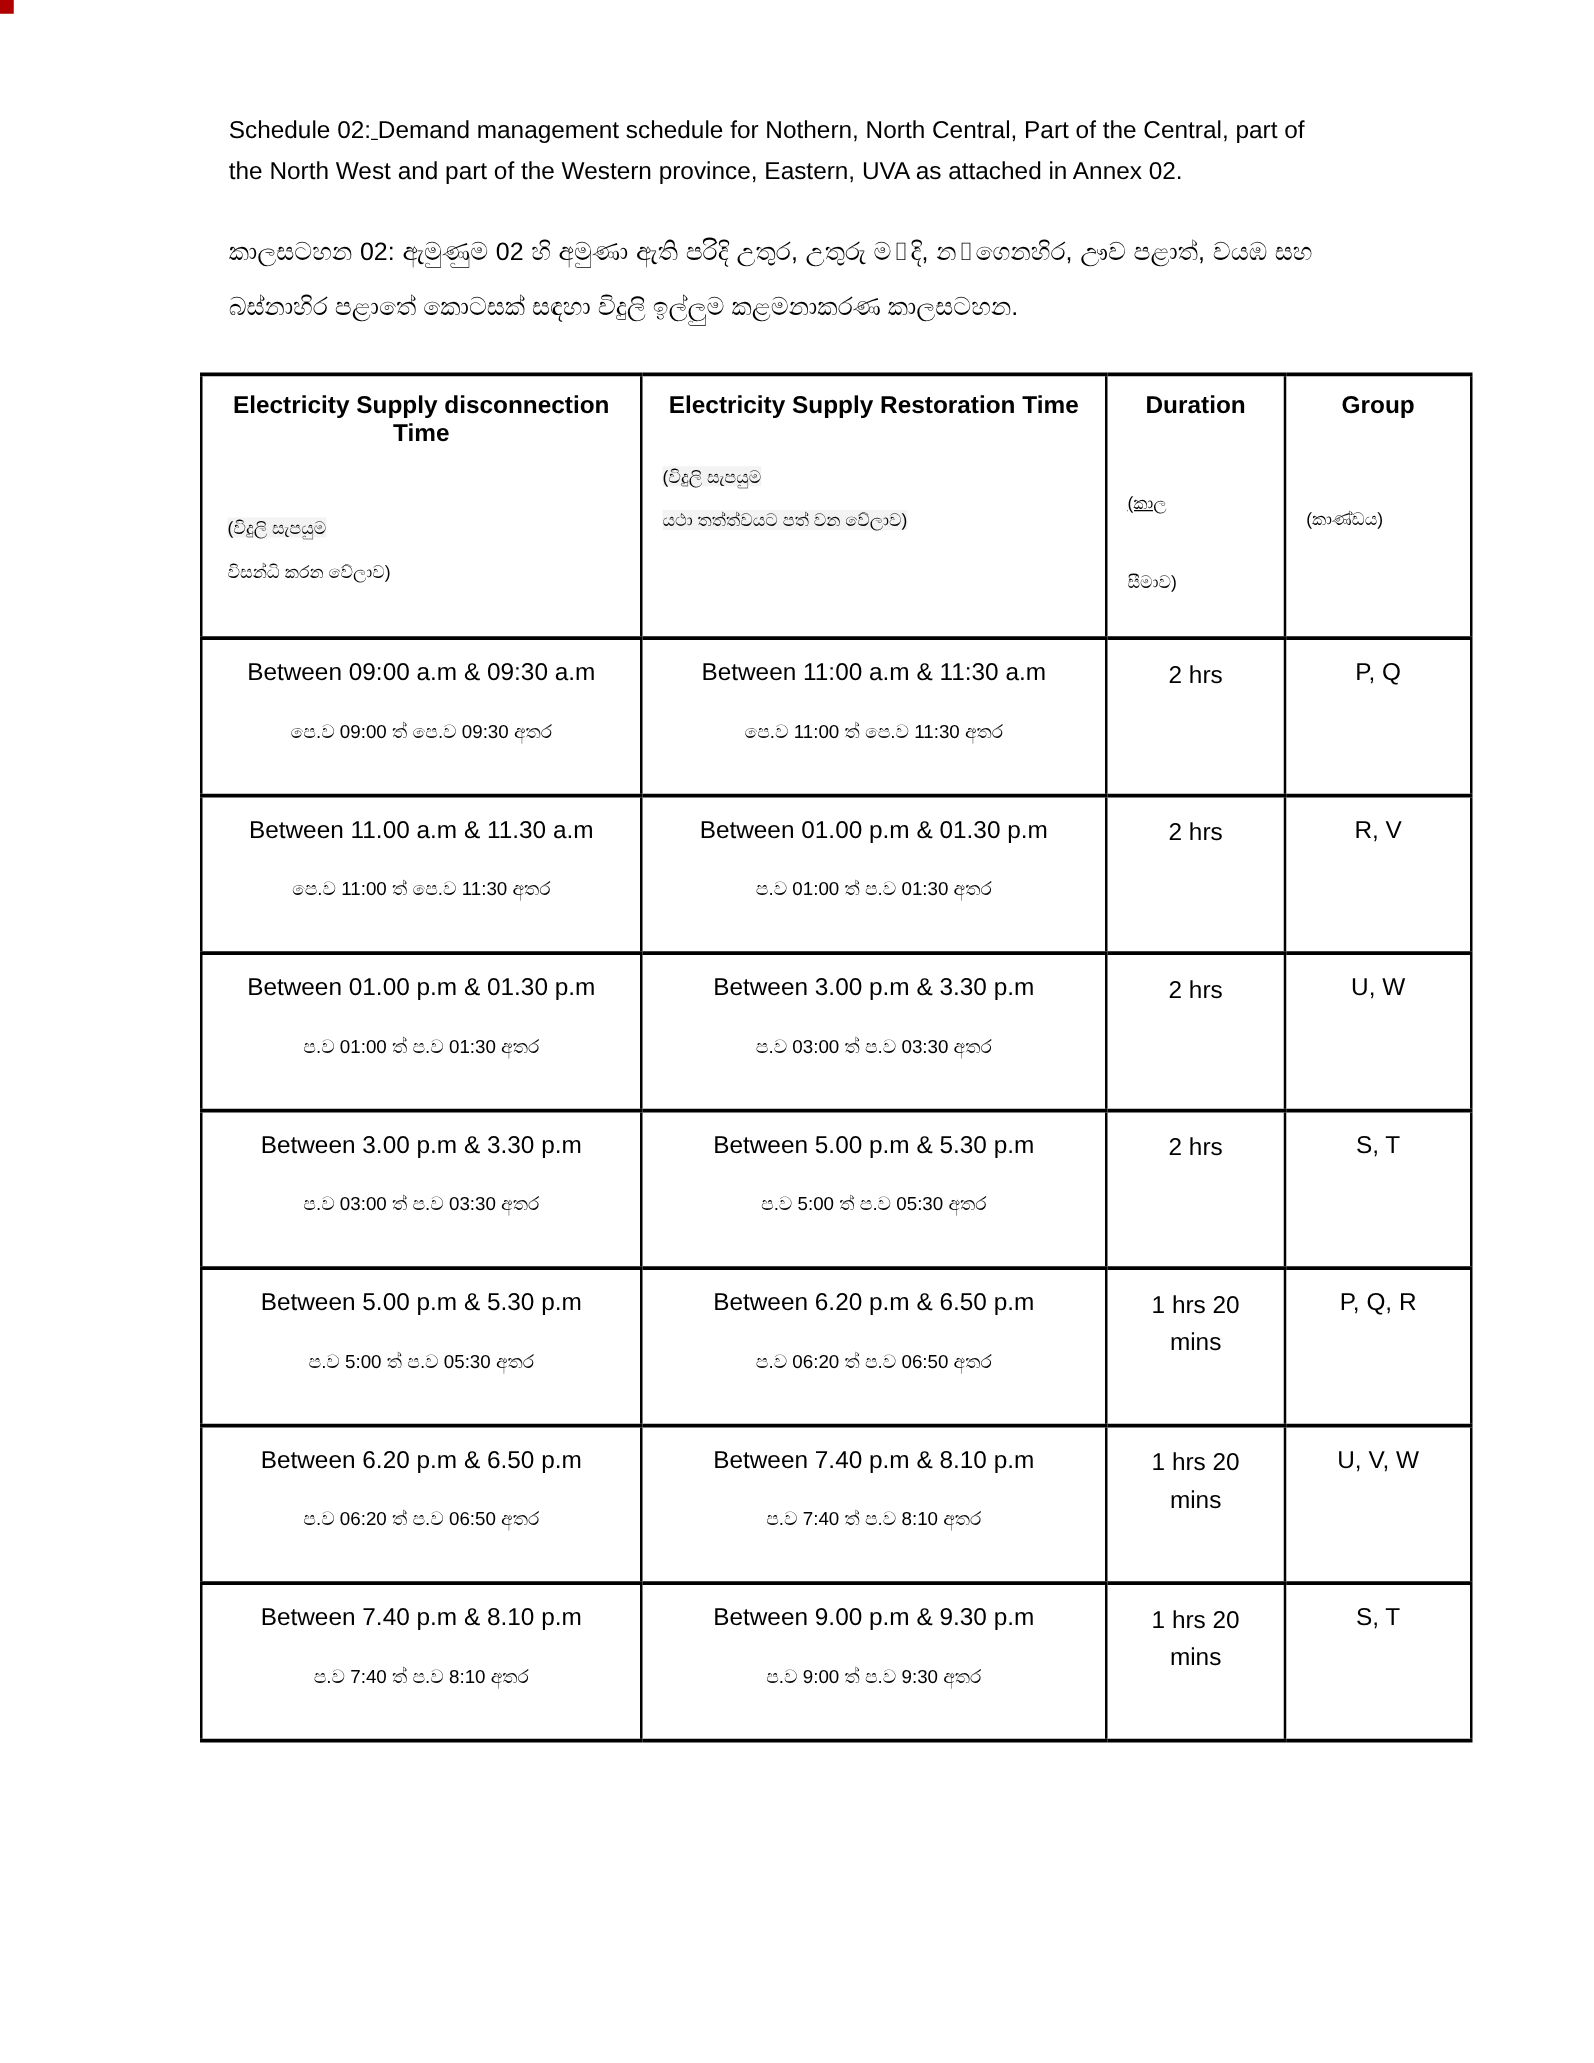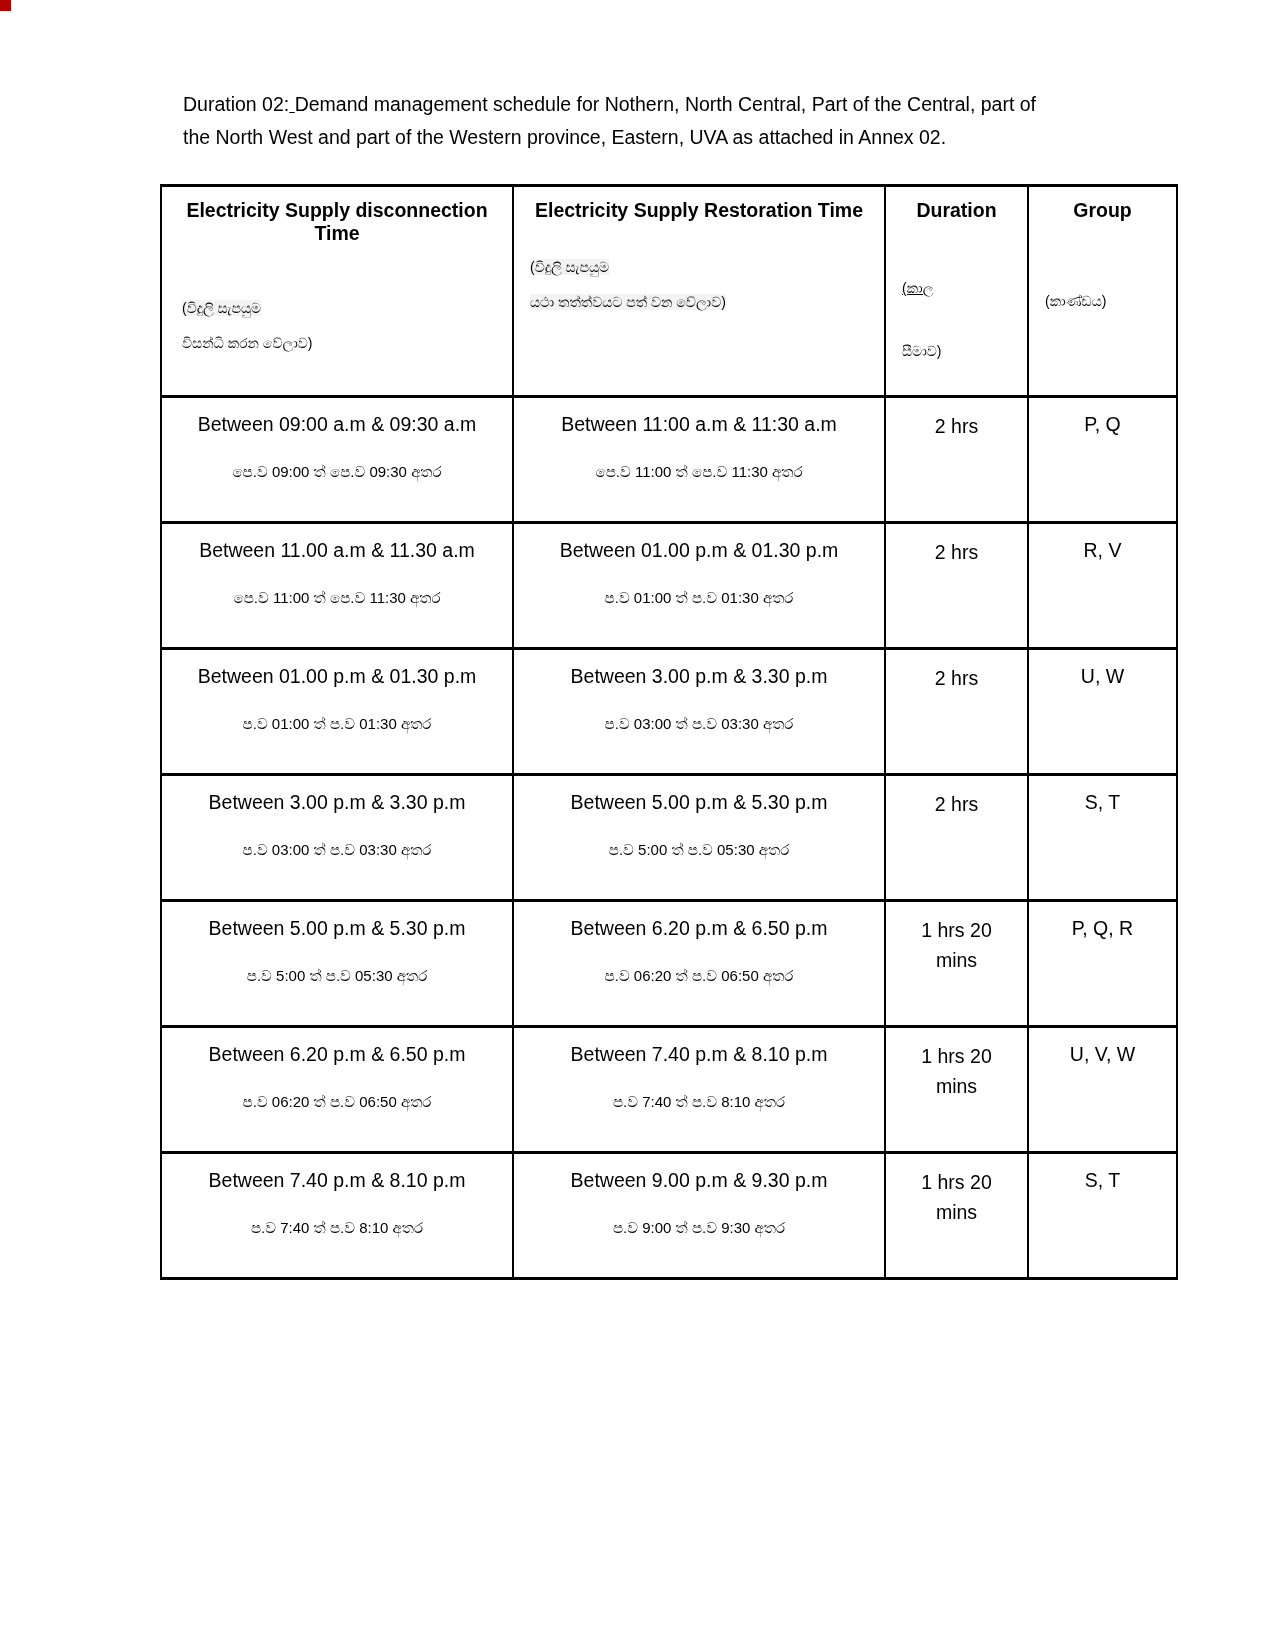--- a/index.html
+++ b/index.html
@@ -57,22 +57,23 @@
   .c-si { margin-top: 22px; font-size: 15px; line-height: 26px; }
   .dur { width: 92px; margin: 0 auto; line-height: 30px; }
 </style>
 </head>
 <body>
 
 <div>
 
   <div class="corner-mark"></div>
 
-  <p class="para-en"><span>Duration 02:</span><span class="uspace"> </span><span>Demand management schedule for Nothern, North Central, Part of the Central, part of the North West and part of the Western province, Eastern, UVA as attached in Annex 02.</span></p>
-
+  <p class="para-en"><span>Schedule 02:</span><span class="uspace"> </span><span>Demand management schedule for Nothern, North Central, Part of the Central, part of the North West and part of the Western province, Eastern, UVA as attached in Annex 02.</span></p>
+
+  <p class="para-si">කාලසටහන 02: ඇමුණුම 02 හි අමුණා ඇති පරිදි උතුර, උතුරු ම▯දි, න▯ගෙනහිර, ඌව පළාත්, වයඹ සහ බස්නාහිර පළාතේ කොටසක් සඳහා විදුලි ඉල්ලුම කළමනාකරණ කාලසටහන.</p>
 
   <table class="schedule">
     <colgroup>
       <col style="width:352px">
       <col style="width:372px">
       <col style="width:143px">
       <col style="width:149px">
     </colgroup>
     <thead>
       <tr>

